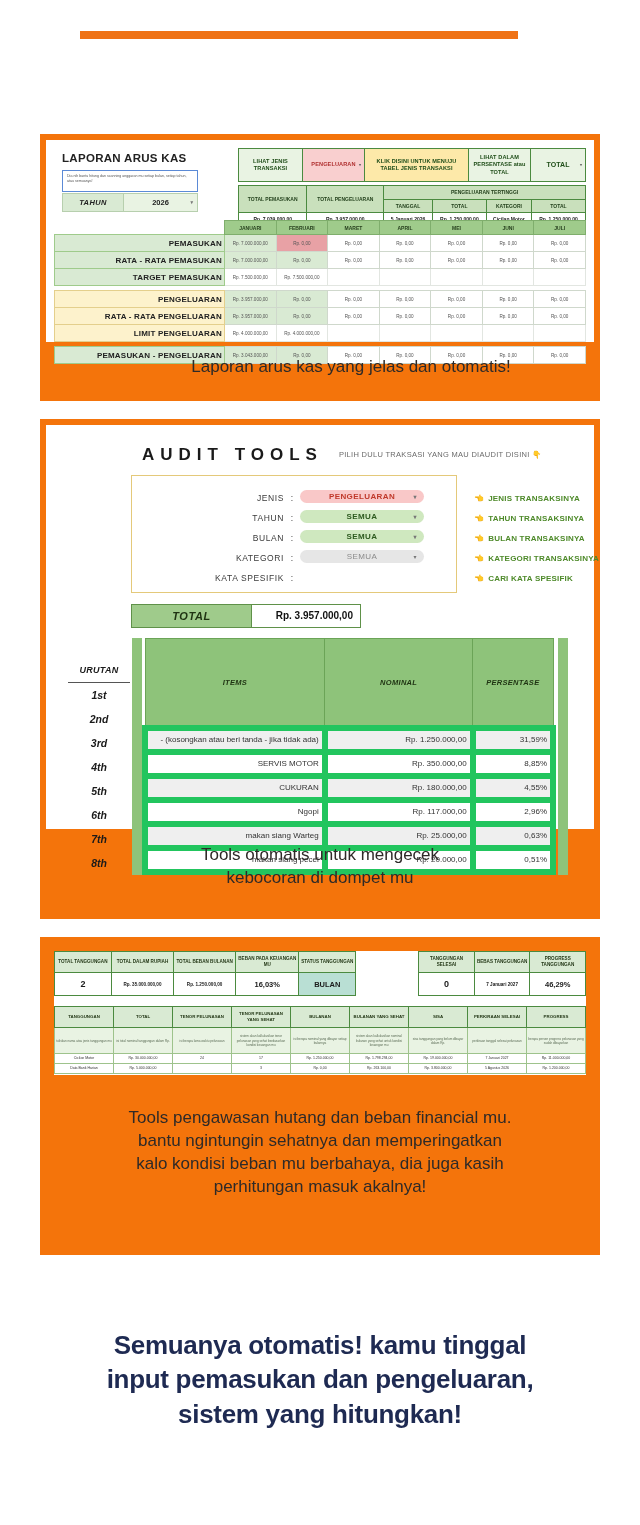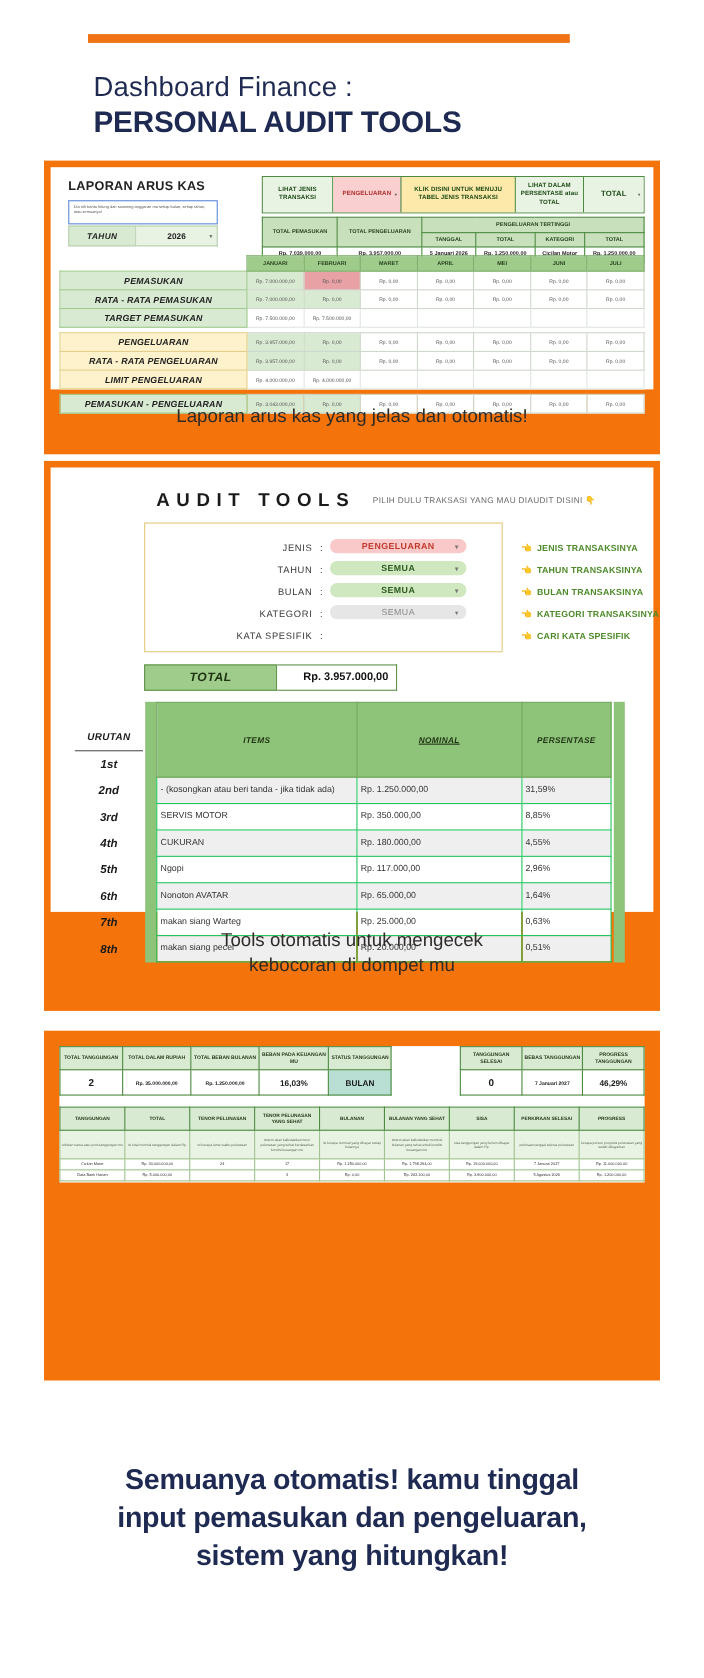--- a/index.html
+++ b/index.html
@@ -25,21 +25,21 @@
     font-size: 25px; color: #1e2a52; letter-spacing: .2px;
     font-weight: 400; line-height: 1.25;
   }
   .title-line2 {
     font-size: 27px; color: #1e2a52; font-weight: 700;
     letter-spacing: -0.2px; line-height: 1.25;
   }
 
   
   .panel { position: absolute; background: #f4740b; }
-  .panel-1 { left: 40px; top: 146px; width: 560px; height: 267px; }
+  .panel-1 { left: 40px; top: 134px; width: 560px; height: 267px; padding-left: 31px; }
   .panel-2 { left: 40px; top: 419px; width: 560px; height: 500px; }
   .panel-3 { left: 40px; top: 937px; width: 560px; height: 318px; }
 
   .sheet { position: absolute; background: #fff; }
 
   .caption {
     position: absolute; width: 100%; text-align: center;
     color: #2e2a28; font-size: 17px; line-height: 1.35;
     font-weight: 400;
   }
@@ -102,23 +102,22 @@
   
   .mon-wrap { position: absolute; left: 8px; top: 80px; width: 532px; }
   .mon-tbl { width: 100%; border-collapse: collapse; font-size: 5px; table-layout: fixed; }
   .mon-tbl td { padding: 3.5px 2px; }
   .mon-head td {
     background: #9fcb8b; color: #27401e; font-weight: 700; font-size: 5px;
     text-align: center; border: 1px solid #7fae6c;
   }
   .mon-head td.blank { background: transparent; border: none; }
   .lab {
-    font-size: 8px; font-weight: 700; color: #222; text-align: center;
+    font-size: 8px; font-weight: 700; color: #222; text-align: right;
     letter-spacing: .2px;
-    font-style: italic;
   }
   .lab-green { background: #d9ead3; border: 1px solid #9fcb8b; }
   .lab-yellow { background: #fdf2cc; border: 1px solid #e4cf8c; }
   .cell { text-align: center; font-size: 4.6px; color: #555; border: 1px solid #cfd8cc; background: #fff; }
   .cell-green { background: #d9ead3; }
   .cell-pink { background: #e8a1a5; }
   .cell-plain { border: 1px solid #e2e6e1; }
   .spacer td { border: none !important; background: transparent !important; height: 5px; padding: 0; }
   .col-lab { width: 170px; }
 
@@ -183,28 +182,28 @@
     text-align: center; height: 24px; line-height: 24px;
   }
   .gbar { flex: 0 0 10px; background: #8ec37a; margin-left: 2px; }
   .items-tbl { flex: 1; border-collapse: collapse; table-layout: fixed; }
   .items-tbl th {
     background: #8ec37a; color: #1f3312; font-size: 7.5px; font-weight: 700;
     font-style: italic; letter-spacing: .3px; padding: 7px 0;
     border: 1px solid #6ba457;
   }
   .items-tbl td {
-    font-size: 8px; color: #333; text-align: left; height: 24px;
-    border: 1px solid #22c55e; padding: 0 3px; line-height: 1.05;
+    font-size: 8px; color: #333; text-align: right; height: 24px;
+    border: 6px solid #22c55e; padding: 0 3px; line-height: 1.05;
     overflow: hidden;
   }
   .items-tbl tr:nth-child(even) td { background: #efefef; }
   .items-tbl tr:nth-child(odd) td { background: #ffffff; }
   .col-items { width: 170px; }
-  .col-nom { width: 140px; text-decoration: underline; }
+  .col-nom { width: 140px; }
   .col-pct { width: 76px; }
   .gbar-r { flex: 0 0 10px; background: #8ec37a; margin-left: 2px; }
 
   
   .s3 { left: 14px; top: 14px; width: 532px; height: 124px; }
   .t3-top { display: flex; }
   .t3-a { border-collapse: collapse; table-layout: fixed; }
   .t3-a th {
     background: #d9ead3; color: #1f3312; font-size: 4.6px; font-weight: 700;
     border: 1px solid #4b8a3f; padding: 4px 1px; line-height: 1.35; text-align: center;
@@ -237,24 +236,20 @@
     letter-spacing: -0.3px;
   }
 </style>
 </head>
 <body>
 
 <div class="page">
 
   <div class="top-accent"></div>
 
-  <div class="title-block">
-    <div class="title-line1">Dashboard Finance :</div>
-    <div class="title-line2">PERSONAL AUDIT TOOLS</div>
-  </div>
 
   <div class="panel panel-1">
     <div class="sheet s1">
 
       <div class="s1-title">LAPORAN ARUS KAS</div>
       <div class="s1-note">Dia nih bantu hitung dan scanning anggaran mu setiap bulan, setiap tahun, atau semuanya!</div>
 
       <div class="s1-year-row">
         <div class="s1-year-lab">TAHUN</div>
         <div class="s1-year-val">
@@ -495,25 +490,20 @@
           </tr>
           <tr>
             <td>CUKURAN</td>
             <td>Rp. 180.000,00</td>
             <td>4,55%</td>
           </tr>
           <tr>
             <td>Ngopi</td>
             <td>Rp. 117.000,00</td>
             <td>2,96%</td>
-          </tr>
-          <tr>
-            <td>Nonoton AVATAR</td>
-            <td>Rp. 65.000,00</td>
-            <td>1,64%</td>
           </tr>
           <tr>
             <td>makan siang Warteg</td>
             <td>Rp. 25.000,00</td>
             <td>0,63%</td>
           </tr>
           <tr>
             <td>makan siang pecel</td>
             <td>Rp. 20.000,00</td>
             <td>0,51%</td>
@@ -610,19 +600,23 @@
           <td>Rp. 0,00</td>
           <td>Rp. 263.100,00</td>
           <td>Rp. 3.800.000,00</td>
           <td>5 Agustus 2026</td>
           <td>Rp. 1.200.000,00</td>
         </tr>
       </tbody>
         </table>
     </div>
 
+    <div class="caption" style="top:170px; white-space:pre-line;">Tools pengawasan hutang dan beban financial mu.
+bantu ngintungin sehatnya dan memperingatkan
+kalo kondisi beban mu berbahaya, dia juga kasih
+perhitungan masuk akalnya!</div>
   </div>
 
   <div class="final-caption" style="white-space:pre-line;">Semuanya otomatis! kamu tinggal
 input pemasukan dan pengeluaran,
 sistem yang hitungkan!</div>
 
 </div>
 
 </body></html>

